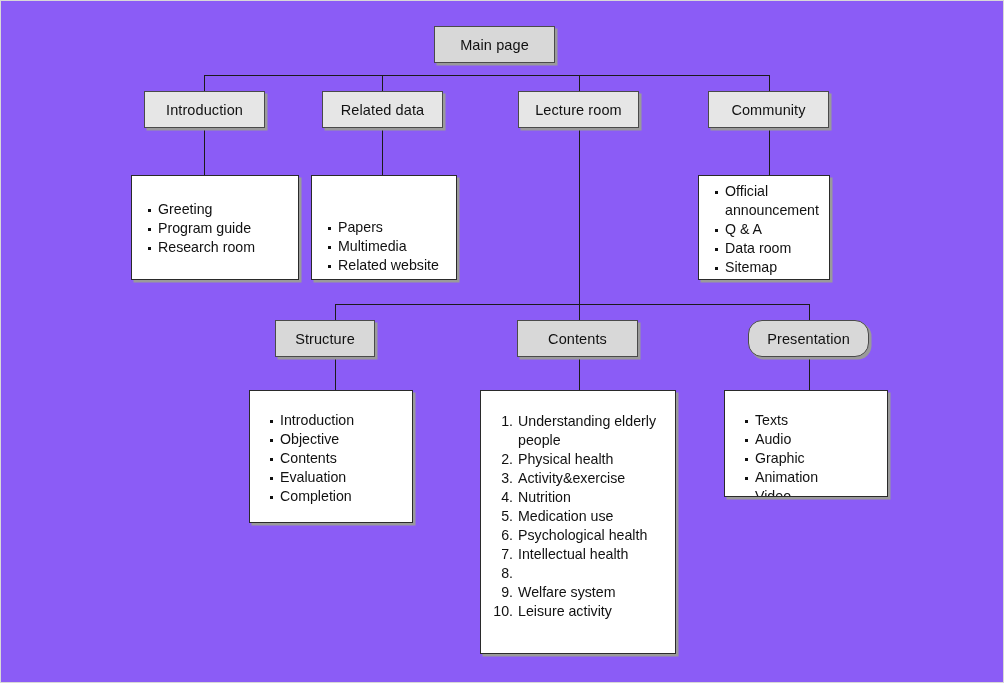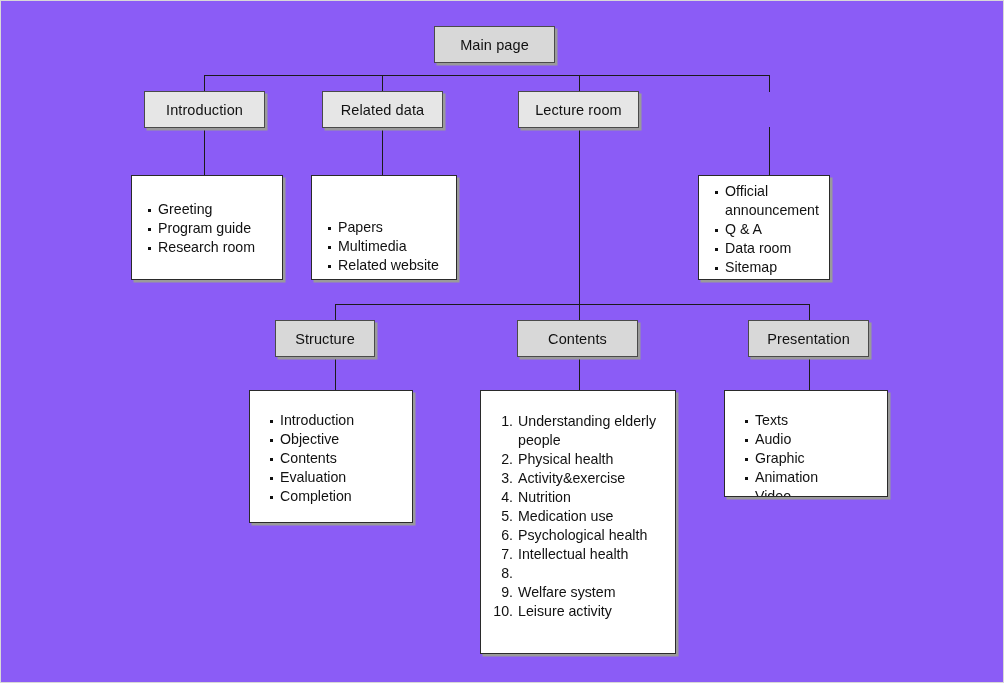--- a/index.html
+++ b/index.html
@@ -134,22 +134,25 @@
 
     <div class="node light" style="left:143px; top:90px; width:121px; height:37px;">
       <span>Introduction</span>
     </div>
     <div class="node light" style="left:321px; top:90px; width:121px; height:37px;">
       <span>Related data</span>
     </div>
     <div class="node light" style="left:517px; top:90px; width:121px; height:37px;">
       <span>Lecture room</span>
     </div>
-
-    <div class="listbox" style="left:130px; top:174px; width:152px; height:105px; padding:24px 0 0 14px;">
+    <div class="node light" style="left:707px; top:90px; width:121px; height:37px;">
+      <span>Community</span>
+    </div>
+
+    <div class="listbox" style="left:130px; top:174px; width:168px; height:105px; padding:24px 0 0 14px;">
       <ul class="bul">
         <li><span>Greeting</span></li>
         <li><span>Program guide</span></li>
         <li><span>Research room</span></li>
       </ul>
     </div>
 
     <div class="listbox" style="left:310px; top:174px; width:146px; height:105px; padding:42px 12px 0 14px;">
       <ul class="bul">
         <li><span>Papers</span></li>
@@ -166,21 +169,21 @@
         <li><span>Sitemap</span></li>
       </ul>
     </div>
 
     <div class="node" style="left:274px; top:319px; width:100px; height:37px;">
       <span>Structure</span>
     </div>
     <div class="node" style="left:516px; top:319px; width:121px; height:37px;">
       <span>Contents</span>
     </div>
-    <div class="node" style="left:747px; top:319px; width:121px; height:37px;">
+    <div class="node" style="left:747px; top:319px; width:121px; height:37px;border-radius:14px;">
       <span>Presentation</span>
     </div>
 
     <div class="listbox" style="left:248px; top:389px; width:164px; height:133px; padding:20px 0 0 18px;">
       <ul class="bul">
         <li><span>Introduction</span></li>
         <li><span>Objective</span></li>
         <li><span>Contents</span></li>
         <li><span>Evaluation</span></li>
         <li><span>Completion</span></li>

